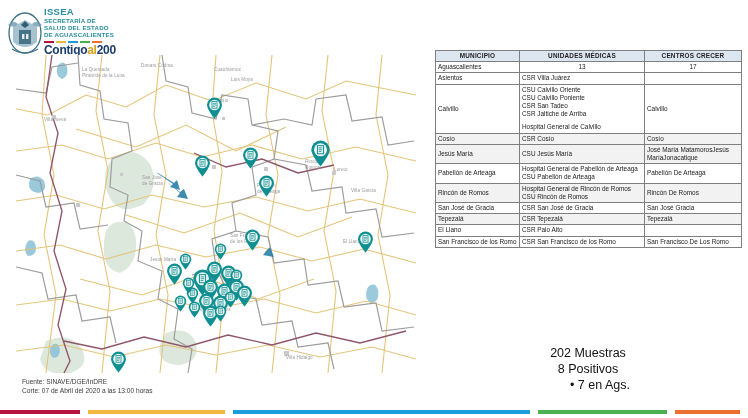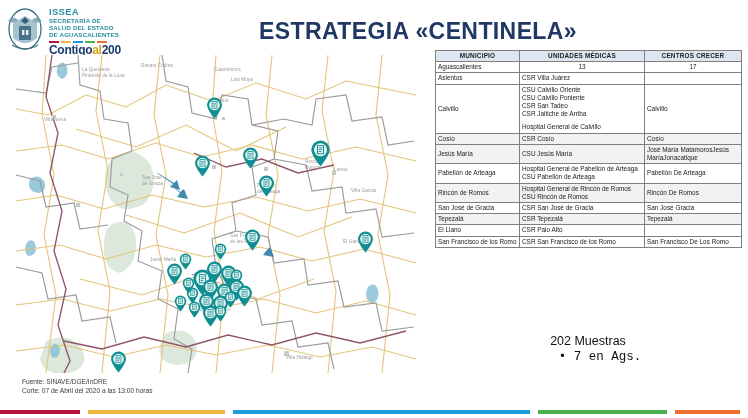--- a/index.html
+++ b/index.html
@@ -5,21 +5,21 @@
   * { box-sizing: border-box; margin: 0; padding: 0; }
   html, body {
     width: 748px; height: 418px;
     background: #ffffff;
     font-family: "Liberation Sans", sans-serif;
     overflow: hidden;
   }
   .slide { position: relative; width: 748px; height: 418px; background: #fff; }
 
   
-  .logo-block { position: absolute; left: 6px; top: 4px; display: flex; align-items: center; gap: 5px; }
+  .logo-block { position: absolute; left: 6px; top: 4px; display: flex; align-items: flex-end; }
   .crest { width: 38px; height: 46px; flex: 0 0 38px; }
   .logo-text { padding-top: 3px; }
   .logo-issea { font-size: 9.5px; font-weight: bold; color: #2a8f9e; letter-spacing: .3px; line-height: 10px; }
   .logo-sub { font-size: 6.2px; font-weight: bold; color: #2a8f9e; letter-spacing: .15px; line-height: 7.2px; text-transform: uppercase; }
   .logo-dashes { display: flex; gap: 2px; margin: 2px 0 1px 0; }
   .logo-dashes i { display: block; width: 10px; height: 2px; }
   .contigo { font-size: 12px; font-weight: bold; color: #1b3c6e; line-height: 13px; letter-spacing: -.3px; }
   .contigo .al { color: #d9a21b; font-weight: bold; }
 
   
@@ -89,23 +89,23 @@
   td.um .gap { display: block; height: 5px; }
 
   
   .summary {
     position: absolute; left: 435px; top: 333px; width: 306px;
     text-align: center;
     font-size: 12.5px; color: #111;
     line-height: 16px;
     font-family: "Liberation Sans", sans-serif;
   }
-  .summary .l1 { display: block; }
+  .summary .l1 { display: block; margin-top: 12px; }
   .summary .l2 { display: block; }
-  .summary .l3 { display: block; padding-left: 24px; font-family: Liberation Mono, monospace; }
+  .summary .l3 { display: block; padding-left: 24px; }
   .summary .l4 { display: block; padding-left: 0px; }
 
   
   .botbar { position: absolute; left: 0; bottom: 4px; width: 748px; height: 4px; display: flex; }
   .botbar i { display: block; height: 4px; }
 
   
   .sidegap { position: absolute; right: 0; top: 0; width: 4px; height: 418px; background: #fff; }
 </style>
 </head>
@@ -134,21 +134,20 @@
         <i style="background:#b5123e"></i>
           <i style="background:#f0b840"></i>
           <i style="background:#1b9dd9"></i>
           <i style="background:#4caf50"></i>
           <i style="background:#ec7030"></i>
       </div>
       <div class="contigo"><span>Contigo</span><span class="al">al</span><span>200</span></div>
     </div>
   </div>
 
-  <div class="title">ESTRATEGIA «CENTINELA»</div>
 
   <div class="map-wrap">
     <svg class="map-svg" viewBox="0 0 400 318">
       <rect x="0" y="0" width="400" height="318" fill="#ffffff"></rect>
 
       <g fill="#d8e4d6" opacity=".85">
         <path d="M96 105 q22 -18 38 4 q10 22 -6 40 q-26 14 -36 -10 q-8 -22 4 -34 Z"></path>
         <path d="M98 168 q18 -6 22 16 q2 26 -16 34 q-18 -4 -16 -28 q0 -18 10 -22 Z"></path>
         <path d="M30 286 q24 -10 36 8 q8 18 -12 24 q-26 4 -30 -14 Z"></path>
         <path d="M150 278 q22 -8 30 10 q4 20 -18 22 q-22 -2 -18 -20 Z"></path>
@@ -571,20 +570,21 @@
               <span class="ln">CSR San Francisco de los Romo</span>
             </td>
             <td class="cc"><span class="ln">San Francisco De Los Romo</span></td>
           </tr>
         </tbody>
     </table>
   </div>
 
   <div class="summary">
     <span class="l1">202 Muestras</span>
+    <span class="l2">8 Positivos</span>
     <span class="l3">•  7 en Ags.</span>
   </div>
 
   <div class="botbar" id="botbar">
       <i style="background: rgb(181, 18, 62); width: 170px; margin-right: 8px;"></i>
       <i style="background: rgb(240, 184, 64); width: 290px; margin-right: 8px;"></i>
       <i style="background: rgb(27, 157, 217); width: 632px; margin-right: 8px;"></i>
       <i style="background: rgb(76, 175, 80); width: 274px; margin-right: 8px;"></i>
       <i style="background: rgb(236, 112, 48); width: 138px; margin-right: 8px;"></i>
     </div>

